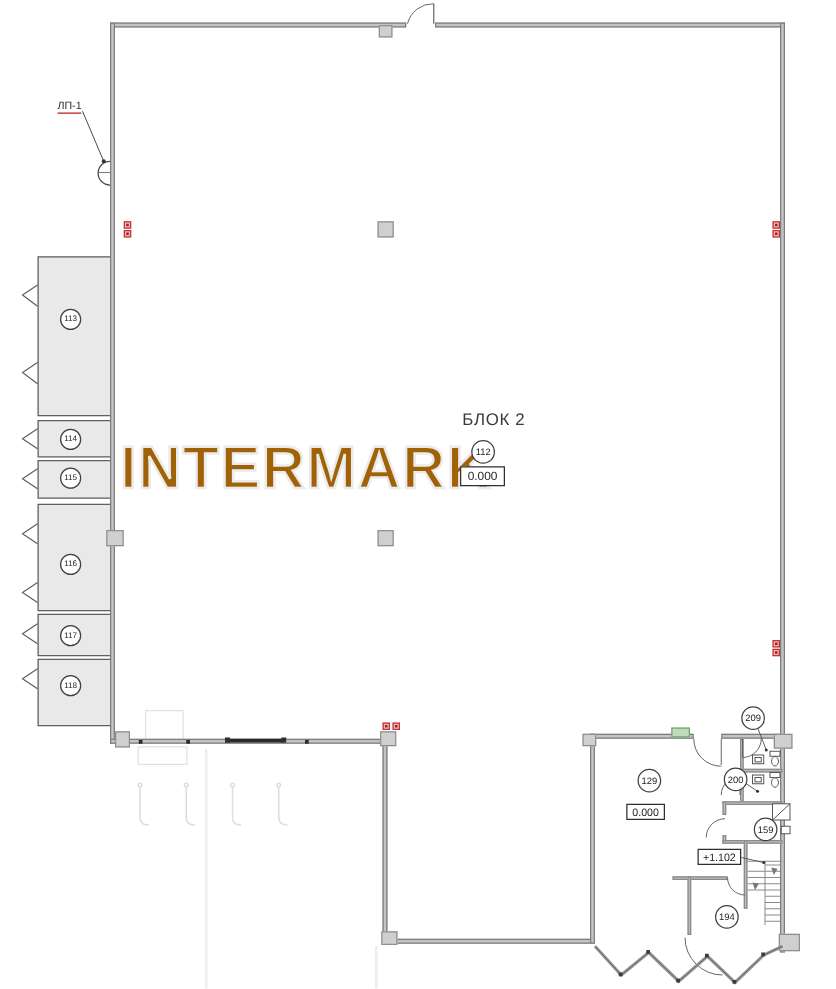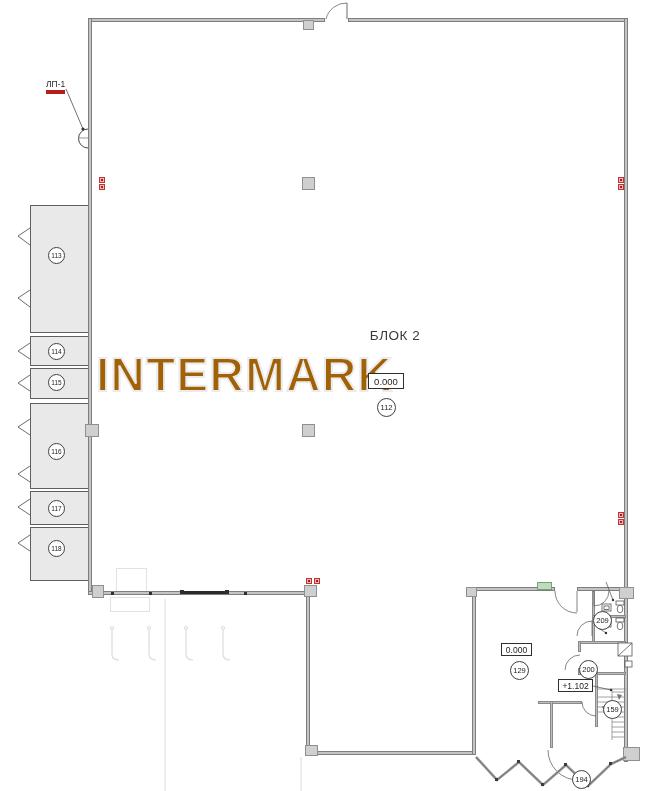--- a/index.html
+++ b/index.html
@@ -14,21 +14,21 @@
   .redm{position:absolute;z-index:6;width:6px;height:6px;background:#f2b6b6;border:1px solid #c23434;box-sizing:border-box;}
   .redm::after{content:"";position:absolute;left:1px;top:1px;width:2px;height:2px;background:#a31f1f;}
   .tick{position:absolute;z-index:5;background:#2e2e2e;}
   .gate{position:absolute;z-index:5;background:#2b2b2b;}
   .greentag{position:absolute;z-index:6;background:#bcdcbc;border:1px solid #73a373;box-sizing:border-box;}
   .faintbox{position:absolute;z-index:1;border:1px solid #e2e2e2;box-sizing:border-box;background:#fff;}
   .faintline{position:absolute;z-index:1;background:#ededed;}
   .circ{position:absolute;z-index:7;border:0.9px solid #3f3f3f;border-radius:50%;background:#fff;
         display:flex;align-items:center;justify-content:center;color:#222;box-sizing:border-box;}
   .c17{width:17px;height:17px;font-size:6.5px;}
-  .c19{width:19px;height:19px;font-size:7.5px;margin-top:46px;}
+  .c19{width:19px;height:19px;font-size:7.5px;}
   .ebox{position:absolute;z-index:7;border:1px solid #2f2f2f;background:#fff;color:#1d1d1d;
         display:flex;align-items:center;justify-content:center;box-sizing:border-box;}
   .lbl{position:absolute;z-index:7;color:#2b2b2b;white-space:nowrap;}
   svg.overlay{position:absolute;left:0;top:0;z-index:5;pointer-events:none;}
 </style>
 </head>
 <body>
 
 <div id="canvas">
 
@@ -196,21 +196,21 @@
         <path d="M 149 630 v 24 q 0 6 7 6"></path>
       <path d="M 186 630 v 24 q 0 6 7 6"></path>
         <path d="M 223 630 v 24 q 0 6 7 6"></path>
       <circle cx="112" cy="628" r="1.5"></circle>
         <circle cx="149" cy="628" r="1.5"></circle>
       <circle cx="186" cy="628" r="1.5"></circle>
         <circle cx="223" cy="628" r="1.5"></circle>
     </g>
   </svg>
 
-  <div class="lbl" style="left:46px;top:79px;font-size:8.5px;border-bottom:4px solid #b91c1c;padding-bottom:1px;">ЛП-1</div>
+  <div class="lbl" style="left:46px;top:79px;font-size:8.5px;border-bottom:1px solid #b91c1c;padding-bottom:1px;">ЛП-1</div>
 
   <div class="lbl" style="left:360px;top:328px;width:70px;text-align:center;font-size:13.5px;letter-spacing:0.5px;color:#3a3a3a;">БЛОК 2</div>
 
   <div class="circ c17" style="left:48px;top:247px;">113</div>
   <div class="circ c17" style="left:48px;top:343px;">114</div>
   <div class="circ c17" style="left:48px;top:374px;">115</div>
   <div class="circ c17" style="left:48px;top:443px;">116</div>
   <div class="circ c17" style="left:48px;top:500px;">117</div>
   <div class="circ c17" style="left:48px;top:540px;">118</div>
 

